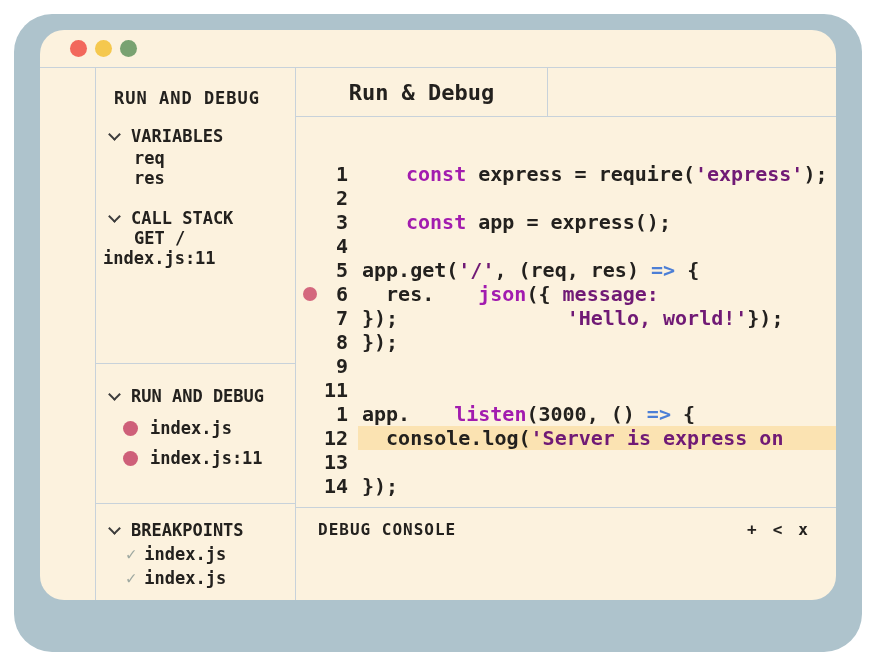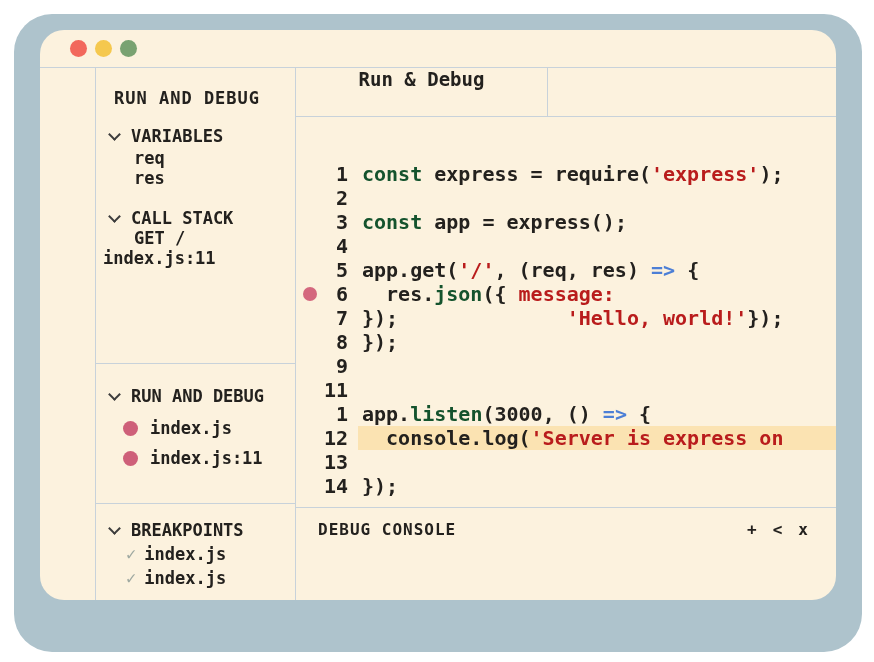--- a/index.html
+++ b/index.html
@@ -32,31 +32,31 @@
   .sb-item { position: absolute; white-space: pre; }
   .sb-dot { display: inline-block; width: 15px; height: 15px; border-radius: 50%;
     background: #ce6079; margin-right: 12px; vertical-align: -2px; }
   .chk { color: #9fa9a1; margin-right: 8px; }
   .sb-div { position: absolute; left: 0; right: 0; border-top: 1.5px solid #c8d2da; }
 
   .editor { position: absolute; left: 256px; top: 0; right: 0; height: 100%; }
   .tabbar { position: absolute; left: 0; top: 0; right: 0; height: 49px;
     border-bottom: 1.5px solid #c8d2da; }
   .tab { position: absolute; left: 0; top: 0; width: 252px; height: 100%;
-    border-right: 1.5px solid #c8d2da; display: flex; 
-    justify-content: center; font-size: 19px; }
+    border-right: 1.5px solid #c8d2da; display: flex; align-items: center;
+    justify-content: center; font-size: 22px; }
   .crumb { position: absolute; left: 26px; top: 60px; font-size: 20px; }
 
   .lines { position: absolute; left: 0; top: 94px; right: 0; }
   .crow { position: relative; height: 24px; line-height: 24px; font-size: 20px; white-space: pre; }
   .lnum { position: absolute; left: 24px; width: 28px; text-align: right; }
   .ct { position: absolute; left: 66px; }
   .hlbar { position: absolute; left: 62px; right: 0; top: 0; height: 24px; background: #fbe3b2; }
-  .kw { color: #14532d; }
-  .str { color: #b91c1c; }
+  .kw { color: #a21caf; margin-left: 44px; }
+  .str { color: #701a75; }
   .arr { color: #4c7fd6; }
   .bp-dot { position: absolute; left: 7px; top: 5px; width: 14px; height: 14px;
     border-radius: 50%; background: #d4687e; }
 
   .console { position: absolute; left: 0; right: 0; top: 439px; bottom: 0;
     border-top: 1.5px solid #c8d2da; font-size: 16px; }
   .con-head { position: absolute; left: 22px; top: 12px; letter-spacing: 1px; }
   .con-icons { position: absolute; right: 28px; top: 12px; display: flex; gap: 16px; }
   .con-icons span { cursor: default; }
   .con-out { position: absolute; left: 22px; top: 44px; }

